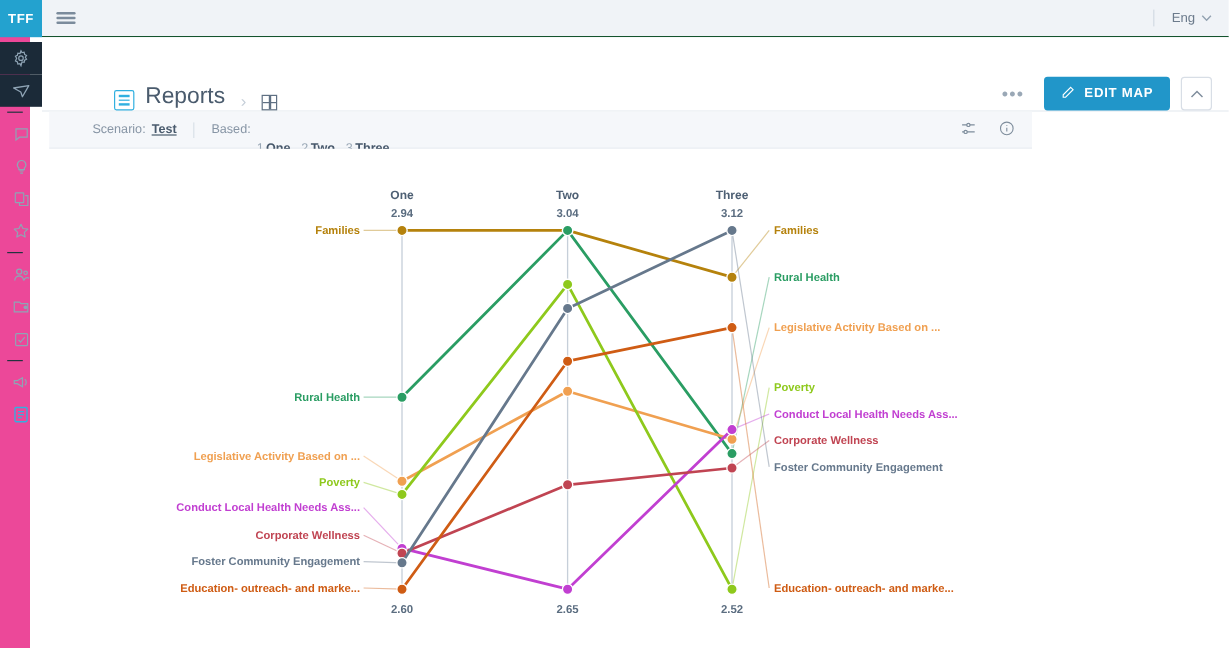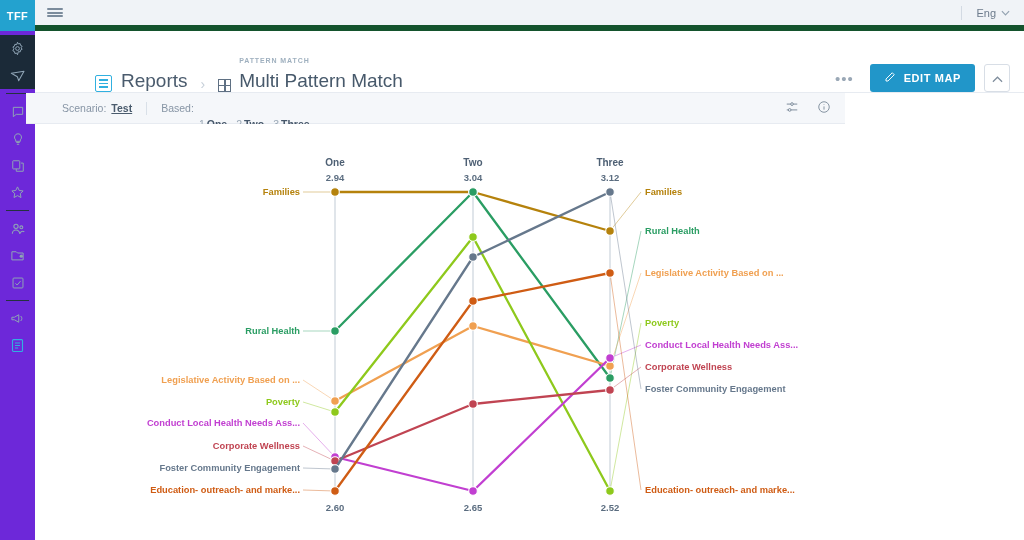--- a/index.html
+++ b/index.html
@@ -8,22 +8,22 @@
     margin: 0; padding: 0;
     width: 1024px; height: 540px;
     font-family: "Liberation Sans", sans-serif;
     background: #ffffff;
     overflow: hidden;
   }
   #app { position: relative; width: 1024px; height: 540px; }
 
   
   #rail {
-    position: absolute; left: 0; top: 0; width: 35px; height: 540px;
-    background: #6d28d9;
+    position: absolute; left: 0; top: 0; width: 25px; height: 540px;
+    background: #ec4899;
   }
   #rail-logo {
     width: 35px; height: 31px; background: #23a2cf;
     color: #ffffff; font-size: 11px; font-weight: bold;
     display: flex; align-items: center; justify-content: center;
     letter-spacing: .5px;
   }
   .rail-group { padding: 4px 0; }
   .rail-sep { height: 1px; background: #24323f; margin: 0 6px; }
   .rail-item {
@@ -31,21 +31,21 @@
     display: flex; align-items: center; justify-content: center;
     color: #8fa4b5; cursor: pointer;
   }
   .rail-item svg { display: block; }
   .rail-item.active { color: #31b0e0; }
   .rail-item.darker { background: #1b2a38; }
 
   
   #topbar {
     position: absolute; left: 35px; top: 0; width: 989px; height: 31px;
-    background: #f0f3f7; border-bottom: 6px solid #14532d;
+    background: #f0f3f7; border-bottom: 1px solid #14532d;
     display: flex; align-items: center;
   }
   #hamburger {
     width: 40px; height: 31px; display: flex; align-items: center;
     justify-content: center; cursor: pointer;
   }
   .ham-bar { width: 16px; height: 2px; background: #7b8b9c; margin: 1.6px 0; border-radius: 1px; display:block;}
   #topbar-right {
     margin-left: auto; display: flex; align-items: center;
     height: 31px; padding-right: 14px;
@@ -92,21 +92,21 @@
   }
   #edit-map .pen { margin-right: 8px; display:block; }
   #collapse-btn {
     width: 26px; height: 28px; margin-left: 9px; border: 1px solid #d8dee6;
     border-radius: 3px; background: #fff; display: flex;
     align-items: center; justify-content: center; cursor: pointer;
   }
 
   
   #subbar {
-    position: absolute; left: 26px; top: 93px; width: 819px; height: 31px;
+    position: absolute; left: 41px; top: 93px; width: 819px; height: 31px;
     background: #f5f7fa; border-bottom: 1px solid #e7ebf1;
     display: flex; align-items: center; padding: 0 14px 0 36px;
     font-size: 10.5px; color: #8795a5;
   }
   #subbar b { color: #4a5b6d; text-decoration: underline; }
   .sb-label { margin-right: 5px; }
   .sb-div { width: 1px; height: 13px; background: #d9e0e8; margin: 0 14px; }
   .axis-item { margin-right: 9px; margin-top: 32px; }
   .axis-item .num { color: #9aa8b6; margin-right: 2px; }
   .axis-item .nm { color: #46576a; font-weight: bold; }
@@ -258,24 +258,20 @@
 
   <div id="header">
     <div id="crumb-icon">
         <i></i>
         <i></i>
         <i></i>
       </div>
     <div id="crumb-reports">Reports</div>
     <div id="crumb-sep">›</div>
     <div id="grid-icon"></div>
-    <div id="title-block">
-      <div id="kicker">PATTERN MATCH</div>
-      <div id="title">Multi Pattern Match</div>
-    </div>
     <div id="header-right">
       <div id="dots">•••</div>
       <button id="edit-map">
         <span class="pen">
           <svg width="12" height="12" viewBox="0 0 24 24" fill="none" stroke="#ffffff" stroke-width="1.9">
             <path d="M16.5 3.5l4 4L8 20H4v-4z"></path>
           </svg>
         </span>
         <span>EDIT MAP</span>
       </button>

